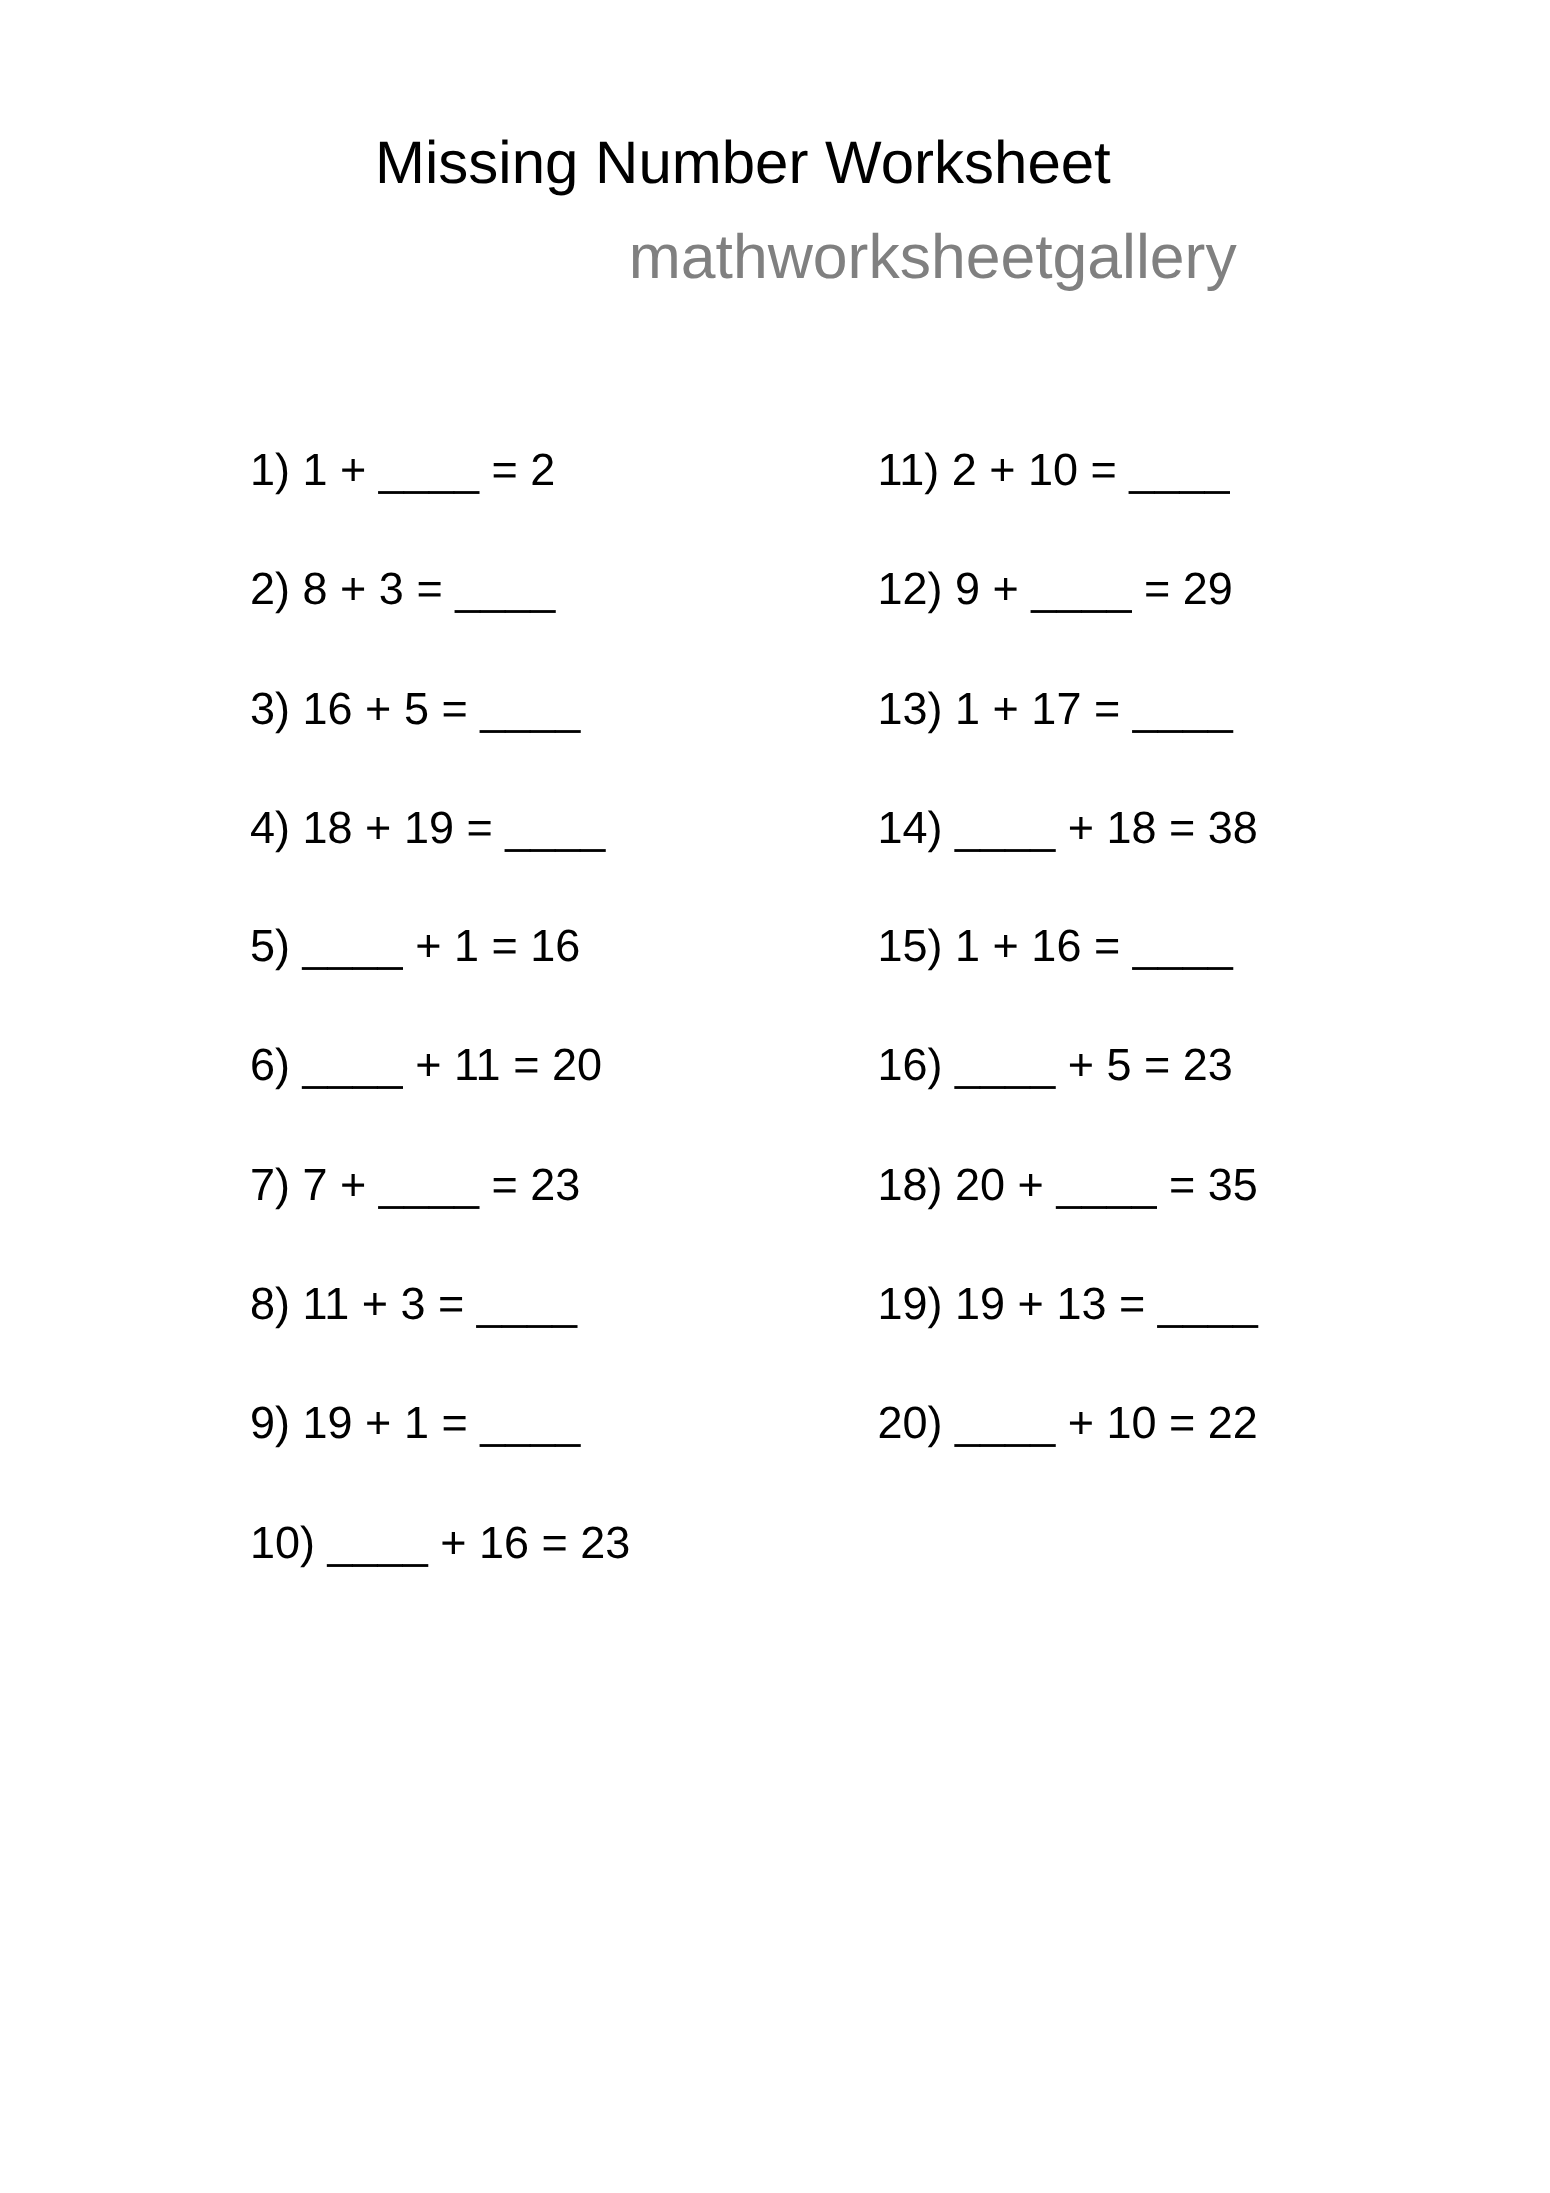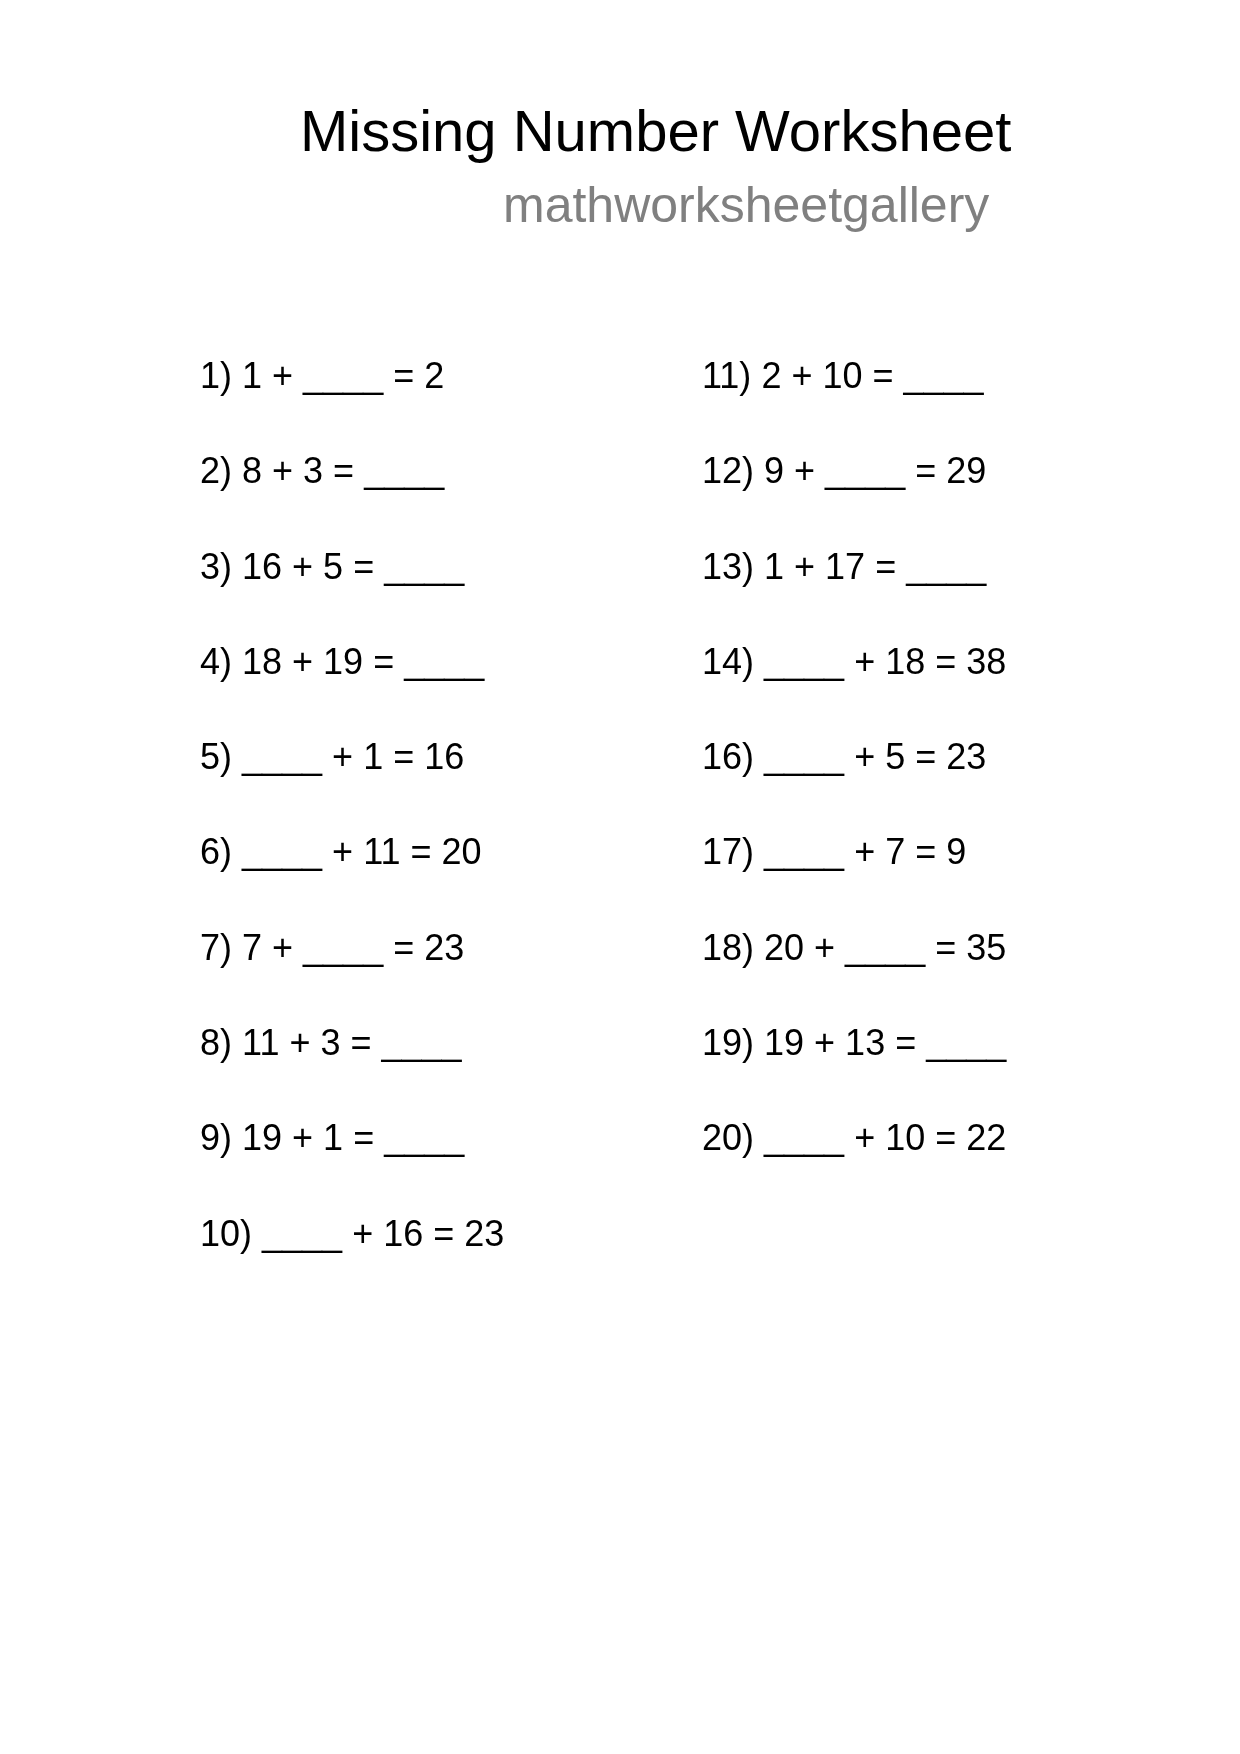--- a/index.html
+++ b/index.html
@@ -1,18 +1,18 @@
 <!DOCTYPE html>
 <html><head>
 <meta charset="utf-8">
 <style>
   html, body { margin: 0; padding: 0; background: #ffffff; }
   body { width: 1240px; height: 1754px; position: relative; overflow: hidden;
          font-family: "Liberation Sans", sans-serif; color: #000; }
-  .title { position: absolute; left: 300px; top: 96px; font-size: 58px; line-height: 70px;
+  .title { position: absolute; left: 300px; top: 96px; font-size: 48px; line-height: 70px;
            white-space: nowrap; }
   .subtitle { position: absolute; left: 503px; top: 181px; font-size: 50px; line-height: 48px;
               color: #808080; white-space: nowrap; }
   .col { position: absolute; top: 350px; }
   .col.left { left: 200px; }
   .col.right { left: 702px; }
   .problem { height: 95.3px; font-size: 36px; line-height: 52px; white-space: nowrap; }
   .problem span { display: inline; }
 </style>
 </head>
@@ -32,18 +32,18 @@
   <div class="problem"><span>8)</span> <span>11 + 3 = ____</span></div>
   <div class="problem"><span>9)</span> <span>19 + 1 = ____</span></div>
   <div class="problem"><span>10)</span> <span>____ + 16 = 23</span></div>
 </div>
 
 <div class="col right">
   <div class="problem"><span>11)</span> <span>2 + 10 = ____</span></div>
   <div class="problem"><span>12)</span> <span>9 + ____ = 29</span></div>
   <div class="problem"><span>13)</span> <span>1 + 17 = ____</span></div>
   <div class="problem"><span>14)</span> <span>____ + 18 = 38</span></div>
+  <div class="problem"><span>15)</span> <span>1 + 16 = ____</span></div>
   <div class="problem"><span>16)</span> <span>____ + 5 = 23</span></div>
-  <div class="problem"><span>17)</span> <span>____ + 7 = 9</span></div>
   <div class="problem"><span>18)</span> <span>20 + ____ = 35</span></div>
   <div class="problem"><span>19)</span> <span>19 + 13 = ____</span></div>
   <div class="problem"><span>20)</span> <span>____ + 10 = 22</span></div>
 </div>
 
 </body></html>

